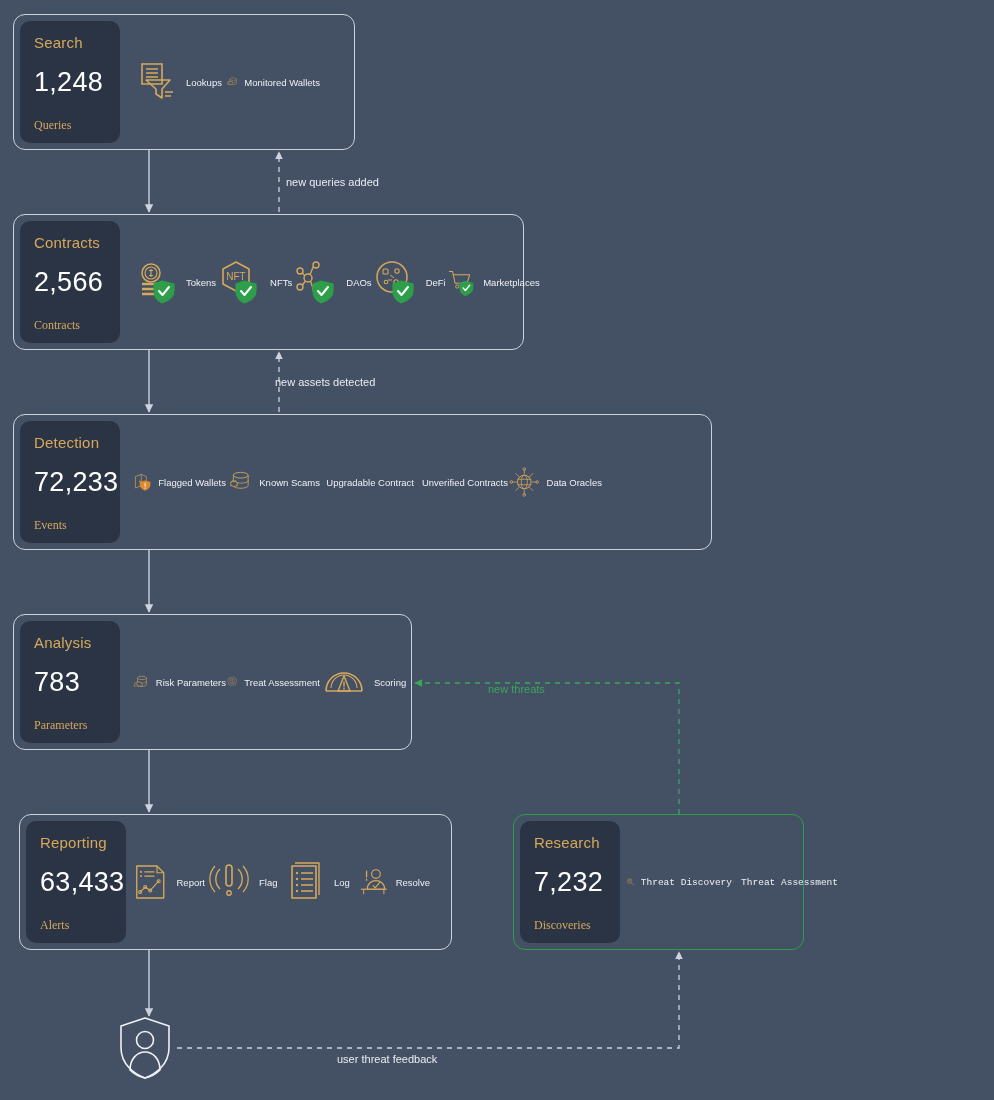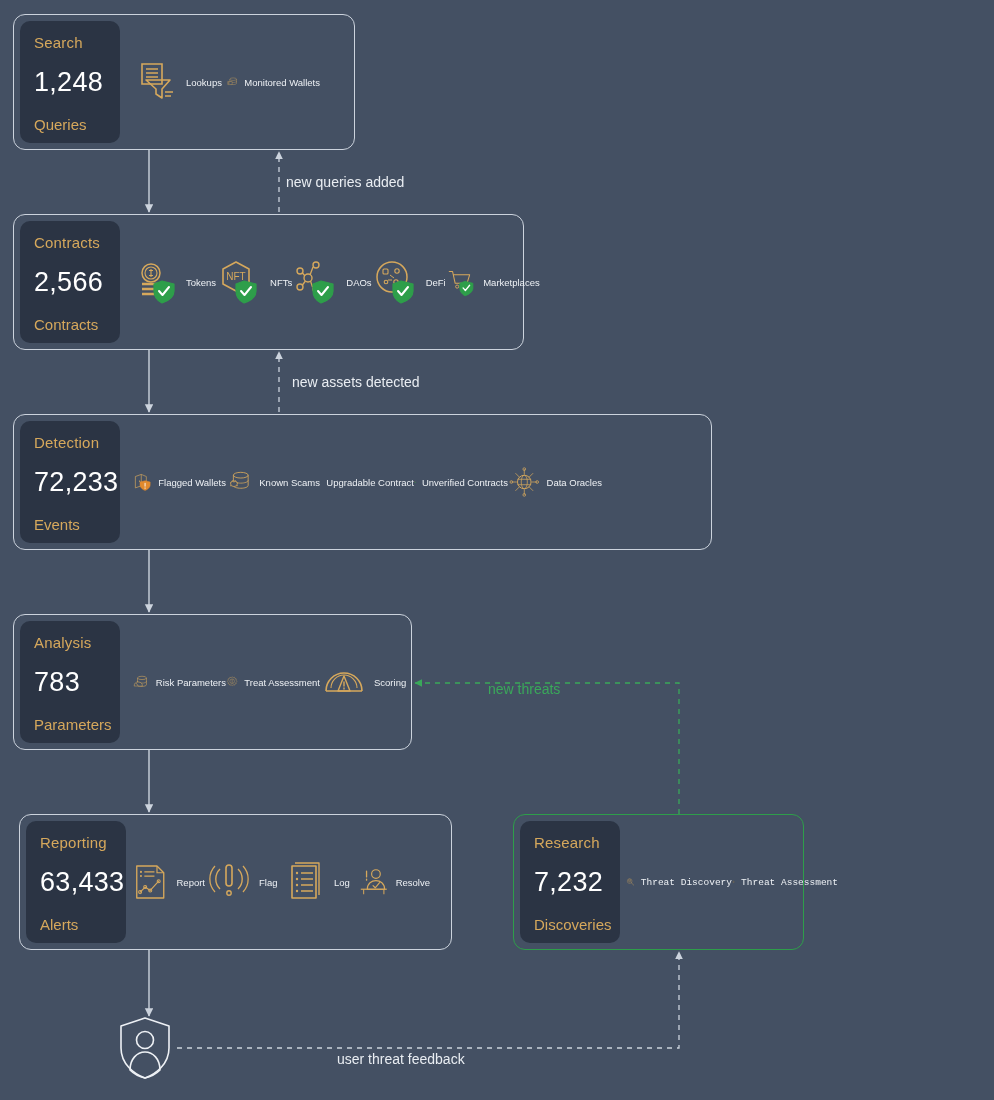--- a/index.html
+++ b/index.html
@@ -35,21 +35,21 @@
     display:flex;flex-direction:column;justify-content:space-between;
   }
   .stat-title{
     color:#d6a85c;font-size:15px;line-height:16px;letter-spacing:.2px;
   }
   .stat-value{
     color:#ffffff;font-size:27px;line-height:28px;letter-spacing:.3px;
     margin-top:-6px;
   }
   .stat-unit{
-    color:#d6a85c;font-size:15px;line-height:12px;
+    color:#d6a85c;font-size:12px;line-height:12px;font-family:Liberation Serif, serif;
   }
 
   
   .items{
     position:absolute;
     left:118px;top:0;right:0;bottom:0;
     display:flex;align-items:center;
   }
   .item{
     width:94px;
@@ -58,21 +58,21 @@
   }
   .item .glyph{width:48px;height:48px;display:block;}
   .item .lbl{
     color:#eef1f5;font-size:9.5px;line-height:11px;text-align:center;
     white-space:nowrap;
   }
 
   
   .edgelabel{
     position:absolute;
-    color:#e9edf2;font-size:14px;line-height:11px;white-space:nowrap;
+    color:#e9edf2;font-size:11px;line-height:11px;white-space:nowrap;
   }
   .edgelabel.green{color:#3aa85a;margin-top:17px;}
 </style>
 </head>
 <body>
 
 <div id="canvas">
 
   <svg class="edges" viewBox="0 0 994 1100">
     <defs>
@@ -102,21 +102,21 @@
     <path d="M177,1048 L679,1048 L679,952" stroke="#ccd3dd" stroke-width="1.3" fill="none" stroke-dasharray="5,5" marker-end="url(#arrWup)"></path>
 
     <g transform="translate(118,1016)">
       <path d="M27,2 L51,10 L51,32 C51,48 38,58 27,62 C16,58 3,48 3,32 L3,10 Z" fill="none" stroke="#eef1f5" stroke-width="1.6" stroke-linejoin="round"></path>
       <circle cx="27" cy="24" r="8.5" fill="none" stroke="#eef1f5" stroke-width="1.6"></circle>
       <path d="M12,54 C12,43 19,36 27,36 C35,36 42,43 42,54 C38,58 32,61 27,62 C22,61 16,58 12,54 Z" fill="none" stroke="#eef1f5" stroke-width="1.6" stroke-linejoin="round"></path>
     </g>
   </svg>
 
   <div class="edgelabel" style="left:286px;top:177px;">new queries added</div>
-  <div class="edgelabel" style="left:292px;top:377px;">new assets detected</div>
+  <div class="edgelabel" style="left:275px;top:377px;">new assets detected</div>
   <div class="edgelabel green" style="left:488px;top:667px;">new threats</div>
   <div class="edgelabel" style="left:337px;top:1054px;">user threat feedback</div>
 
   <div class="stage" style="left:13px;top:14px;width:342px;height:136px;">
     <div class="statcard">
       <div class="stat-title">Search</div>
       <div class="stat-value">1,248</div>
       <div class="stat-unit">Queries</div>
     </div>
     <div class="items">

